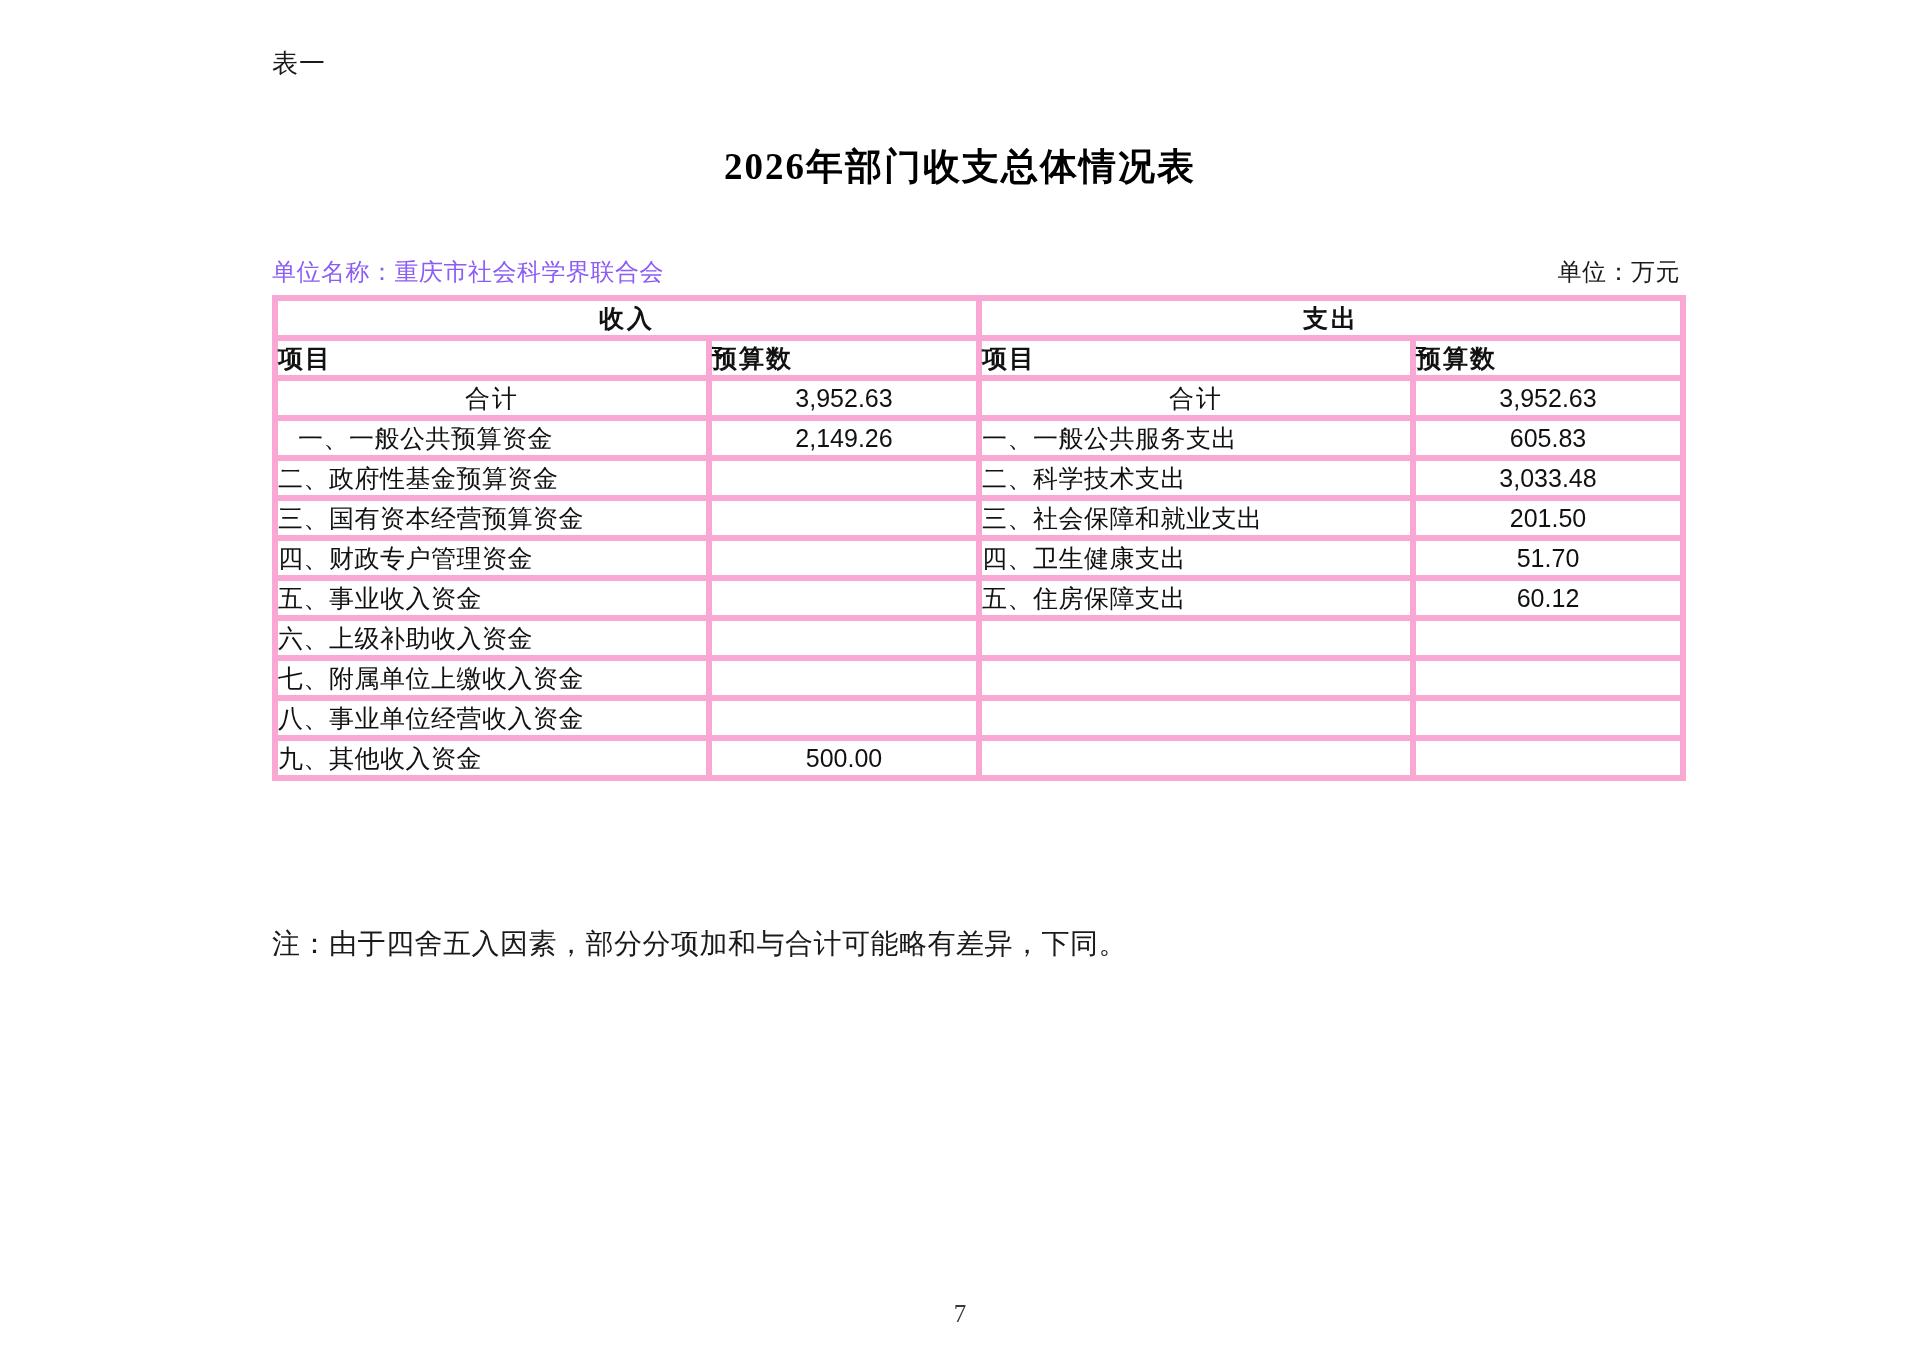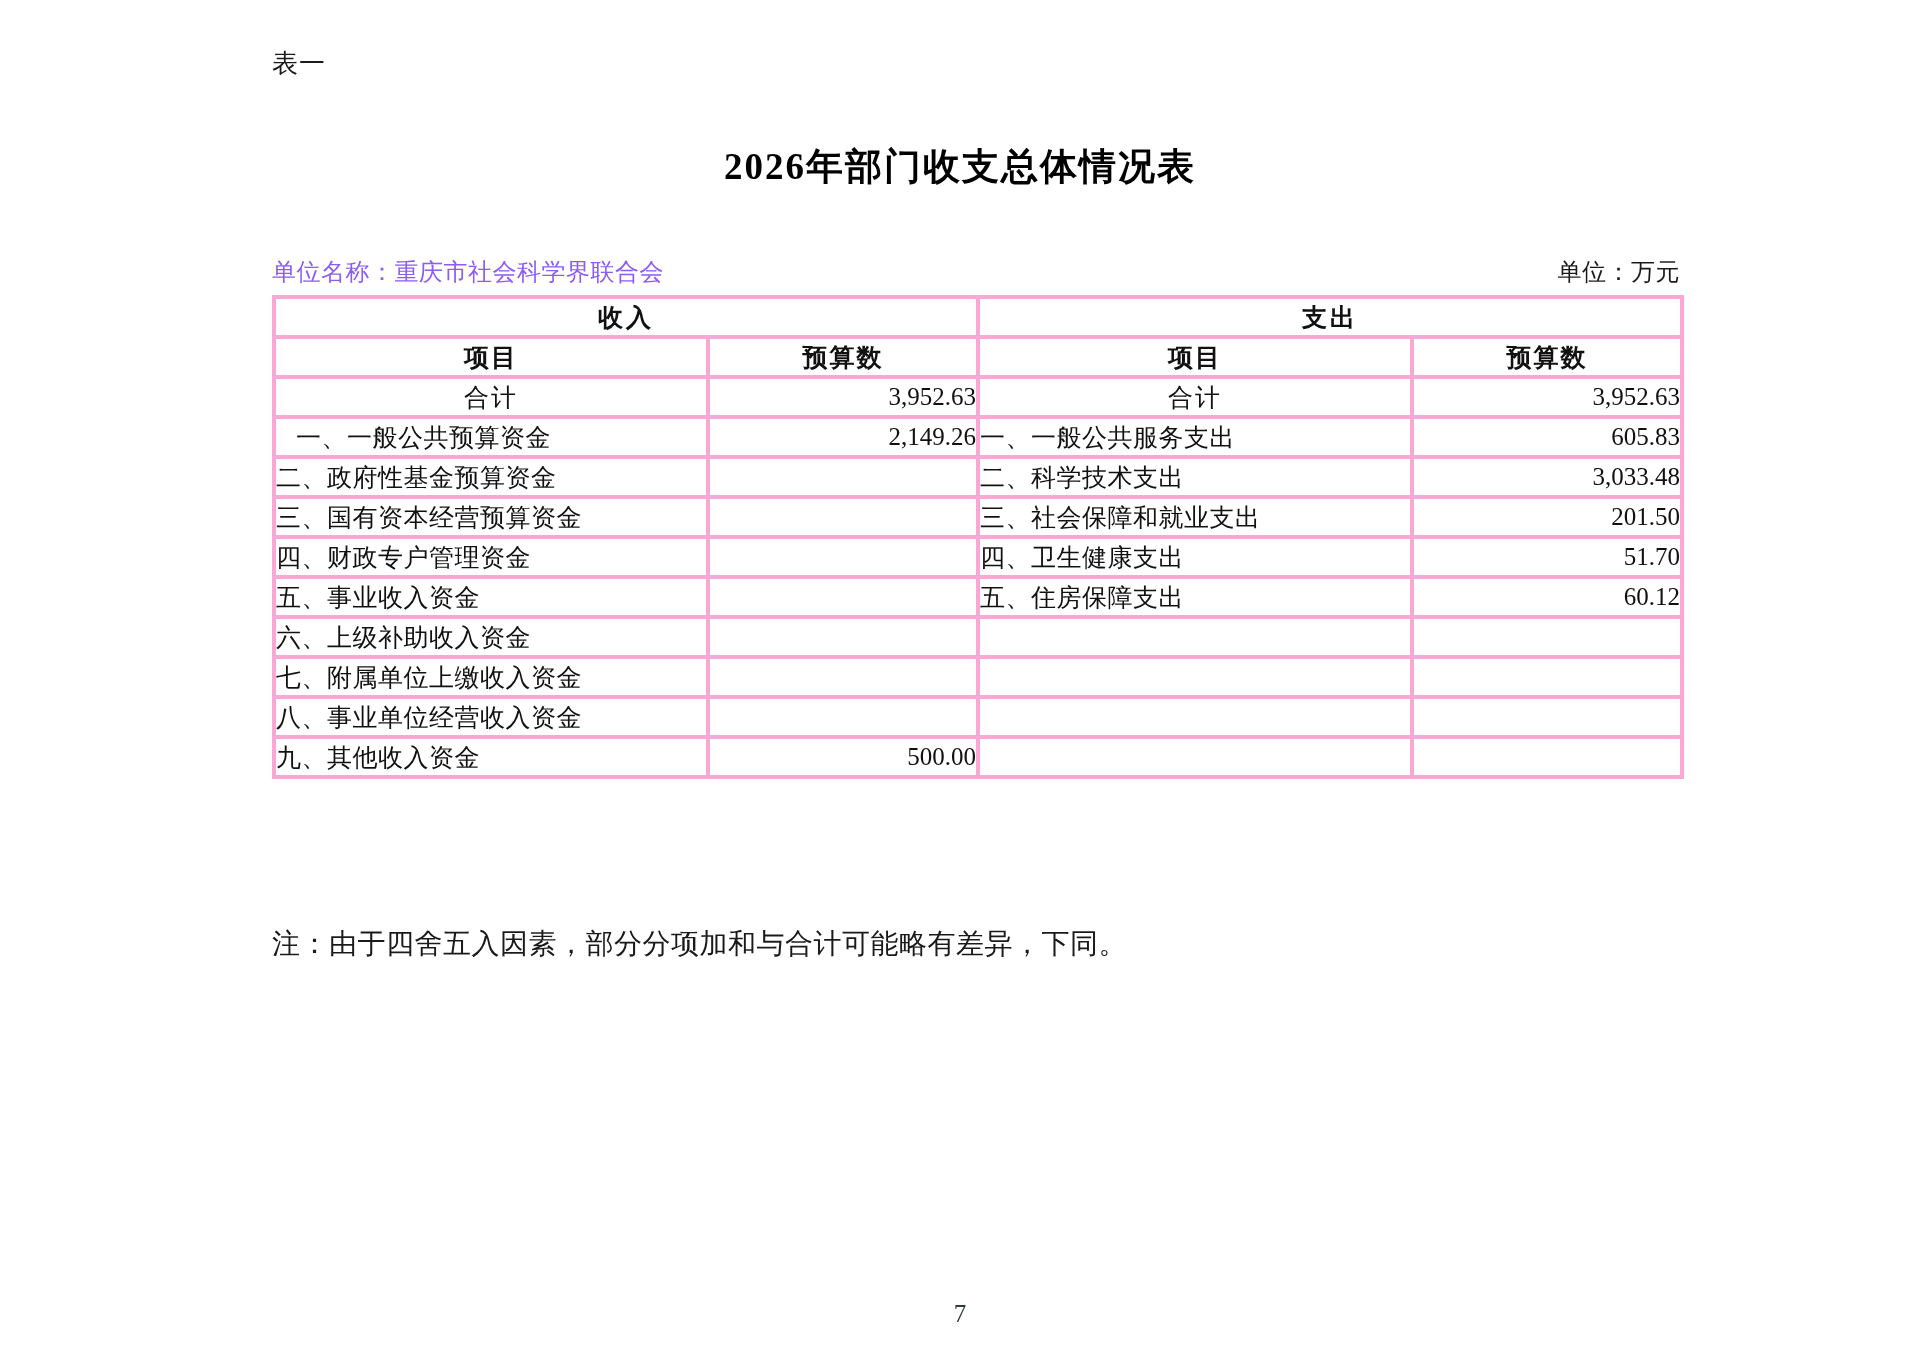--- a/index.html
+++ b/index.html
@@ -84,65 +84,65 @@
   }
   table.budget {
     border-collapse: collapse;
     width: 1408px;
     table-layout: fixed;
   }
   table.budget col.c-item     { width: 434px; }
   table.budget col.c-amount   { width: 270px; }
 
   table.budget td {
-    border: 4px solid #f9a8d4;
+    border: 6px solid #f9a8d4;
     padding: 0;
     vertical-align: middle;
     font-size: 25px;
     color: #111111;
     height: 40px;
     box-sizing: border-box;
   }
   
   table.budget {
     border: 2px solid #000000;
   }
 
   .grp-head {
     text-align: center;
     font-size: 29px;
     font-weight: bold;
     letter-spacing: 3px;
     height: 68px;
   }
   .col-head {
-    text-align: center;
+    text-align: left;
     font-size: 28px;
     font-weight: bold;
     letter-spacing: 2px;
     height: 66px;
   }
   .row-total-label {
     text-align: center;
     letter-spacing: 2px;
     font-size: 26px;
   }
   .cell-item {
     text-align: left;
     padding-left: 8px;
     letter-spacing: 0.5px;
     white-space: nowrap;
   }
   .cell-item.indent {
     padding-left: 20px;
   }
   .cell-amount {
-    text-align: right;
+    text-align: center;
     padding-right: 12px;
-    font-family: Liberation Serif, serif;
+    font-family: Liberation Sans, sans-serif;
     font-size: 26px;
     white-space: nowrap;
   }
   .thick-top { border-top-width: 2px !important; }
 
   
   .footnote {
     position: absolute;
     left: 272px;
     top: 925px;

